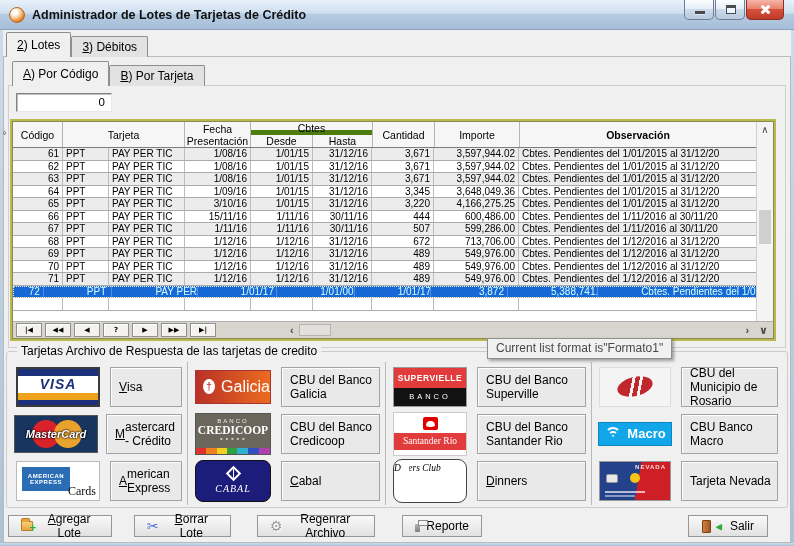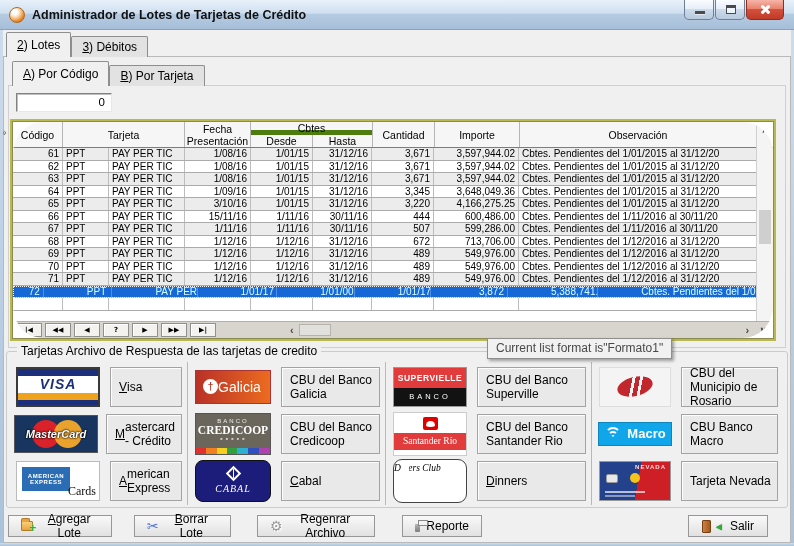--- a/index.html
+++ b/index.html
@@ -40,32 +40,32 @@
   .main-panel{position:absolute;left:3px;right:3px;top:56px;bottom:3px;border:1px solid #b9b9b9;background:#f0f0f0;}
   .sub-panel{position:absolute;left:8px;top:85px;width:778px;height:263px;border:1px solid #cfcfcf;}
   
   .code-input{position:absolute;left:16px;top:93px;width:96px;height:19px;background:#fff;
     border:1px solid #828282;border-bottom-color:#e8e8e8;border-right-color:#e8e8e8;
     box-shadow:inset 1px 1px 0 #bfbfbf;text-align:right;padding:2px 6px 0 0;font-size:11.5px;}
   
   .more-chevron{position:absolute;left:1px;top:127px;color:#666;font-size:10px;}
   .grid{position:absolute;left:10px;top:119px;width:766px;height:222px;background:#fff;
     border:2px solid #b9b94f;box-shadow:inset 0 0 0 1px #8a8a52;}
-  .grid-inner{position:absolute;inset:1px;overflow:hidden;border-radius:31px;}
+  .grid-inner{position:absolute;inset:1px;overflow:hidden;}
   .ghead{display:flex;height:26px;border-bottom:1px solid #7d7d7d;background:#f6f6f6;font-size:10.5px;}
   .hc{border-right:1px solid #b5b5b5;display:flex;align-items:center;justify-content:center;text-align:center;}
   .hc-2line{flex-direction:column;line-height:12px;justify-content:center;}
   .hc-group{border-right:1px solid #b5b5b5;display:flex;flex-direction:column;}
   .hc-top{height:13px;line-height:13px;text-align:center;border-bottom:5px solid #4d7c0f;}
   .hc-bot{display:flex;height:12px;line-height:12px;}
   .hc-bot span{text-align:center;}
   .hc-bot span:first-child{border-right:1px solid #b5b5b5;}
   .w-codigo{width:50px;} .w-tarjeta{width:122px;} .w-fecha{width:66px;}
   .w-cbtes{width:122px;} .w-desde{width:62px;} .w-hasta{width:59px;}
-  .w-cantidad{width:62px;} .w-importe{width:85px;} .w-obs{width:237px;}
+  .w-cantidad{width:62px;} .w-importe{width:85px;} .w-obs{width:237px;font-weight:bold;}
   .gbody{font-size:10px;}
   .grow{display:flex;height:12.5px;border-bottom:1px solid #ababab;background:#fff;}
   .grow:nth-child(odd){background:#ececec;}
   .grow.empty{background:#fff;}
   .gcell{border-right:1px solid #bdbdbd;padding:0 3px;overflow:hidden;white-space:nowrap;line-height:11.5px;}
   .a-right{text-align:right;} .a-left{text-align:left;}
   .grow.sel{background:#1568d6 !important;color:#d6ffff;outline:1px dotted #f0f0f0;outline-offset:-1px;gap:40px;}
   .grow.sel .gcell{border-right-color:#4f8ee2;}
   
   .gnavstrip{position:absolute;left:0;right:0;bottom:0;height:17px;background:#d8d5cf;border-top:1px solid #b0b0b0;
@@ -108,21 +108,21 @@
   .mc-text{position:absolute;left:0;top:12px;width:100%;text-align:center;color:#fff;font-style:italic;font-weight:bold;font-size:11px;text-shadow:0 0 2px #000,0 0 2px #000;}
   
   .amex{width:84px;height:40px;background:#fff;border:1px solid #bbb;}
   .amex-box{position:absolute;left:5px;top:5px;width:48px;height:24px;background:#2a6db5;color:#fff;
     display:flex;flex-direction:column;align-items:center;justify-content:center;font-size:6px;font-weight:bold;letter-spacing:.5px;}
   .amex-cards{position:absolute;right:3px;bottom:1px;font-family:"Liberation Serif","DejaVu Serif",serif;font-size:12px;color:#111;}
   
   .galicia{width:76px;height:34px;background:linear-gradient(90deg,#b93127,#ec6b1f);display:flex;align-items:center;border:1px solid #a33;}
   .gal-circle{width:15px;height:15px;background:#fff;border-radius:50%;margin-left:7px;color:#c0392b;
     text-align:center;line-height:15px;font-size:10px;font-weight:bold;}
-  .gal-text{color:#fff;font-size:14px;}
+  .gal-text{color:#fff;font-size:16px;margin-left:6px;}
   
   .credicoop{width:76px;height:42px;background:#6b665c;display:flex;flex-direction:column;align-items:center;border:1px solid #555;}
   .cc-banco{font-size:6px;color:#eee;letter-spacing:2px;margin-top:4px;}
   .cc-main{font-family:"Liberation Serif","DejaVu Serif",serif;font-weight:bold;font-size:11.5px;color:#fff;}
   .cc-sub{font-size:4px;color:#cfcabe;letter-spacing:1px;}
   .cc-rainbow{margin-top:auto;height:6px;width:100%;
     background:linear-gradient(90deg,#e03030 0 14%,#f08020 14% 28%,#f5d020 28% 42%,#30a040 42% 56%,#30b0d0 56% 70%,#3050c0 70% 85%,#b040b0 85% 100%);}
   
   .cabal{width:76px;height:42px;background:#1c1c7a;border-radius:8px;display:flex;flex-direction:column;align-items:center;justify-content:center;border:1px solid #111;}
   .cab-diamond{width:11px;height:11px;border:2px solid #fff;transform:rotate(45deg);margin-bottom:4px;

